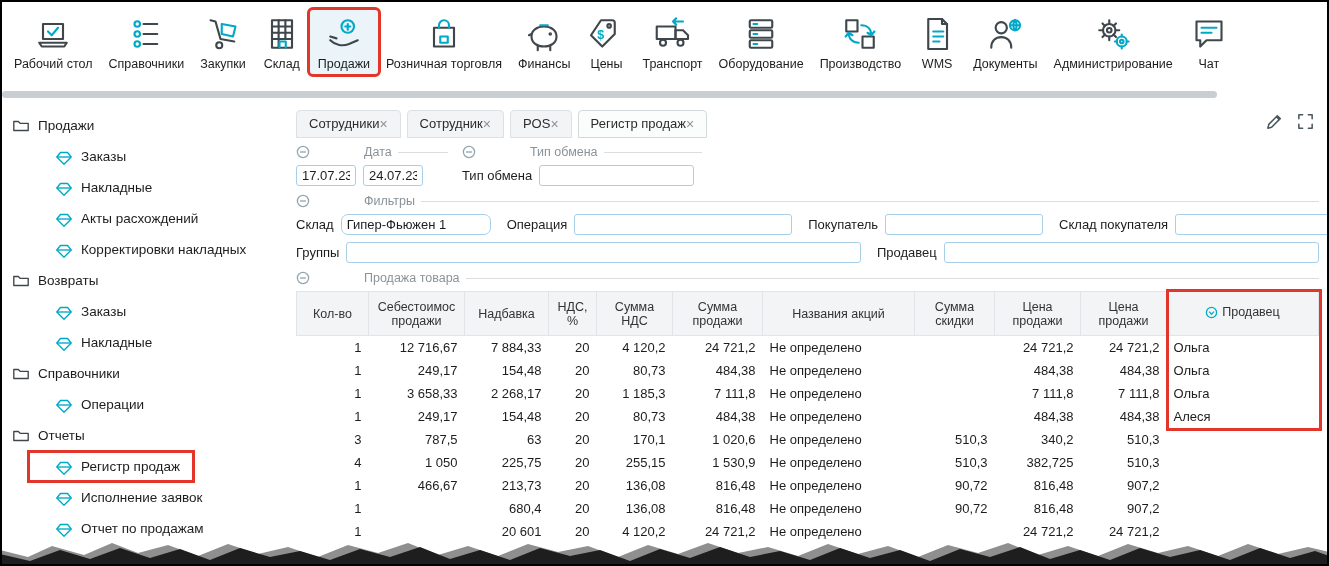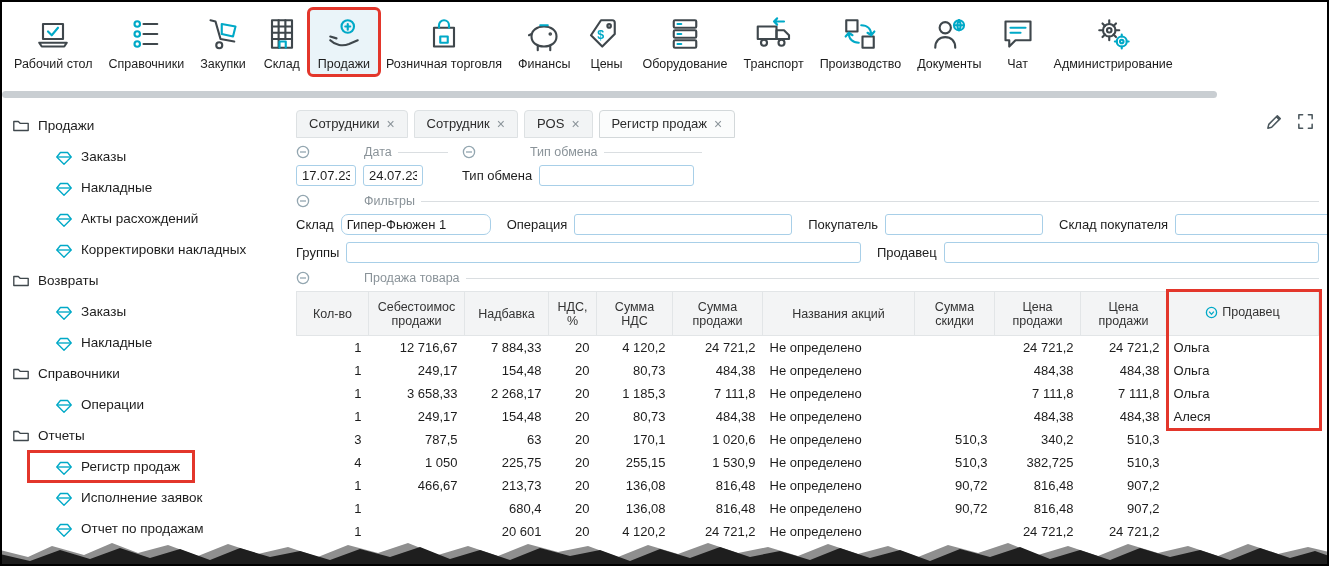--- a/index.html
+++ b/index.html
@@ -23,21 +23,21 @@
   .nav-row.child { padding-left:27px;margin-left:26px; }
   .nav-row.selected { width:max-content; padding-right:14px; outline:3px solid #e3362b; outline-offset:-2px; }
   .si { width:18px; height:18px; flex:0 0 auto; }
   .si path { fill:none; stroke:#3f474c; stroke-width:1.5; stroke-linejoin:round; }
   .si.gem path { stroke:#00a9c7; }
 
   
   .main { position:absolute; left:288px; top:100px; right:0; bottom:0; padding:8px 8px 0 6px; }
 
   .tabs { display:flex; gap:6px; align-items:flex-end; height:28px; margin-bottom:6px; position:relative; }
-  .tab { display:flex; align-items:center; gap:7px; padding:5px 12px 6px; background:#f2f4f5; border:1px solid #dde1e3; border-radius:4px 4px 0 0; font-size:13px; color:#2c2c2c; cursor:pointer; }
+  .tab { display:flex; align-items:center; gap:0; padding:5px 12px 6px; background:#f2f4f5; border:1px solid #dde1e3; border-radius:4px 4px 0 0; font-size:13px; color:#2c2c2c; cursor:pointer; }
   .tab.active { background:#fbfcfc; border-color:#d3d8da; }
   .tab .x { color:#8a9399; font-size:14px; line-height:1; cursor:pointer; }
   .tab-actions { position:absolute; right:4px; top:2px; display:flex; gap:12px; align-items:center; }
   .tab-actions svg { width:19px; height:19px; cursor:pointer; }
   .tab-actions path { fill:none; stroke:#4a565c; stroke-width:1.6; stroke-linecap:round; stroke-linejoin:round; }
 
   .section { margin-bottom:7px; }
   .section-head { display:flex; align-items:center; gap:6px; height:16px; margin-bottom:5px; }
   .ci { width:14px; height:14px; flex:0 0 auto; cursor:pointer; }
   .ci circle, .ci path { fill:none; stroke:#93a6b0; stroke-width:1.3; }
@@ -145,78 +145,86 @@
       <svg class="ti" viewBox="0 0 32 32">
           <path d="M12 5h9a2 2 0 0 1 2 2v9L13 26 4 17z"></path>
           <circle cx="18.5" cy="9.5" r="1.4"></circle>
           <text x="9" y="20">$</text>
         </svg>
       <span class="tlabel">Цены</span>
     </div>
 
     <div class="titem">
       <svg class="ti" viewBox="0 0 32 32">
-          <rect x="7" y="5" width="18" height="6" rx="1"></rect>
-          <rect x="7" y="13" width="18" height="6" rx="1"></rect>
-          <rect x="7" y="21" width="18" height="6" rx="1"></rect>
-          <path class="tl" d="M10 8h3M10 16h3M10 24h3"></path>
-        </svg>
-      <span class="tlabel">Оборудование</span>
-    </div>
-
-    <div class="titem">
-      <svg class="ti" viewBox="0 0 32 32">
           <path d="M3 10h15v10H3z"></path>
           <path d="M18 13h6l4 4v3H18z"></path>
           <circle cx="8" cy="23" r="2.4"></circle>
           <circle cx="22" cy="23" r="2.4"></circle>
           <path class="tl" d="M24 6h-8m2.5-2.5L16 6l2.5 2.5"></path>
         </svg>
       <span class="tlabel">Транспорт</span>
     </div>
 
     <div class="titem">
       <svg class="ti" viewBox="0 0 32 32">
+          <rect x="7" y="5" width="18" height="6" rx="1"></rect>
+          <rect x="7" y="13" width="18" height="6" rx="1"></rect>
+          <rect x="7" y="21" width="18" height="6" rx="1"></rect>
+          <path class="tl" d="M10 8h3M10 16h3M10 24h3"></path>
+        </svg>
+      <span class="tlabel">Оборудование</span>
+    </div>
+
+    <div class="titem">
+      <svg class="ti" viewBox="0 0 32 32">
           <rect x="5" y="5" width="9" height="9"></rect>
           <rect x="18" y="18" width="9" height="9"></rect>
           <path class="tl" d="M17 9c5 0 8 3 8 8m0 0 2.5-3M25 17l-3-2"></path>
           <path class="tl" d="M15 23c-5 0-8-3-8-8m0 0-2.5 3M7 15l3 2"></path>
         </svg>
       <span class="tlabel">Производство</span>
     </div>
 
+    <div class="titem">
+      <svg class="ti" viewBox="0 0 32 32">
+          <path d="M9 4h11l4 4v20H9z"></path>
+          <path d="M20 4v4h4"></path>
+          <path class="tl" d="M13 14h8M13 18h8M13 22h5"></path>
+        </svg>
+      <span class="tlabel">WMS</span>
+    </div>
 
     <div class="titem">
       <svg class="ti" viewBox="0 0 32 32">
           <circle cx="13" cy="11" r="4.5"></circle>
           <path d="M5 27c0-5.5 3.5-8.5 8-8.5s8 3 8 8.5"></path>
           <circle class="tl" cx="24" cy="9" r="4"></circle>
           <path class="tl" d="M20 9h8M24 5c1.8 2.2 1.8 5.8 0 8m0-8c-1.8 2.2-1.8 5.8 0 8"></path>
         </svg>
       <span class="tlabel">Документы</span>
-    </div>
-
-    <div class="titem">
-      <svg class="ti" viewBox="0 0 32 32">
-          <path d="M6 6h20v15H14l-5 5v-5H6z"></path>
-          <path class="tl" d="M10 11h12M10 15h8"></path>
-        </svg>
-      <span class="tlabel">Чат</span>
     </div>
 
     <div class="titem">
       <svg class="ti" viewBox="0 0 32 32">
           <circle cx="13" cy="13" r="5"></circle>
           <circle cx="13" cy="13" r="1.8"></circle>
           <path d="M13 5v3M13 18v3M5 13h3M18 13h3M7.6 7.6l2 2M16.4 16.4l2 2M18.4 7.6l-2 2M9.6 16.4l-2 2"></path>
           <circle class="tl" cx="23" cy="22" r="4"></circle>
           <circle class="tl" cx="23" cy="22" r="1.4"></circle>
           <path class="tl" d="M23 16.5V18M23 26v1.5M17.5 22H19M27 22h1.5"></path>
         </svg>
       <span class="tlabel">Администрирование</span>
+    </div>
+
+    <div class="titem">
+      <svg class="ti" viewBox="0 0 32 32">
+          <path d="M6 6h20v15H14l-5 5v-5H6z"></path>
+          <path class="tl" d="M10 11h12M10 15h8"></path>
+        </svg>
+      <span class="tlabel">Чат</span>
     </div>
 
 
   </div>
 
   <div class="hscroll"></div>
 
   <div class="sidebar">
     <div class="nav-row folder">
       <svg class="si" viewBox="0 0 20 20">

